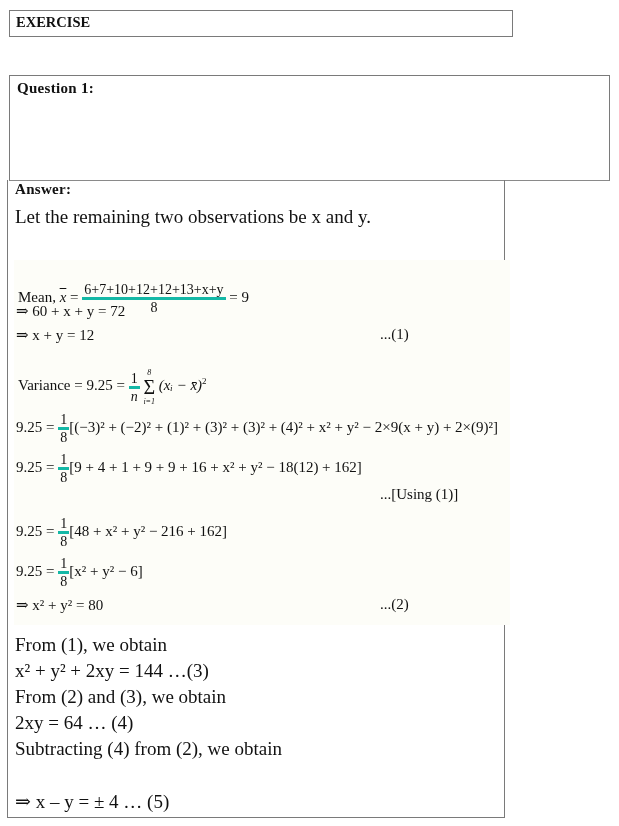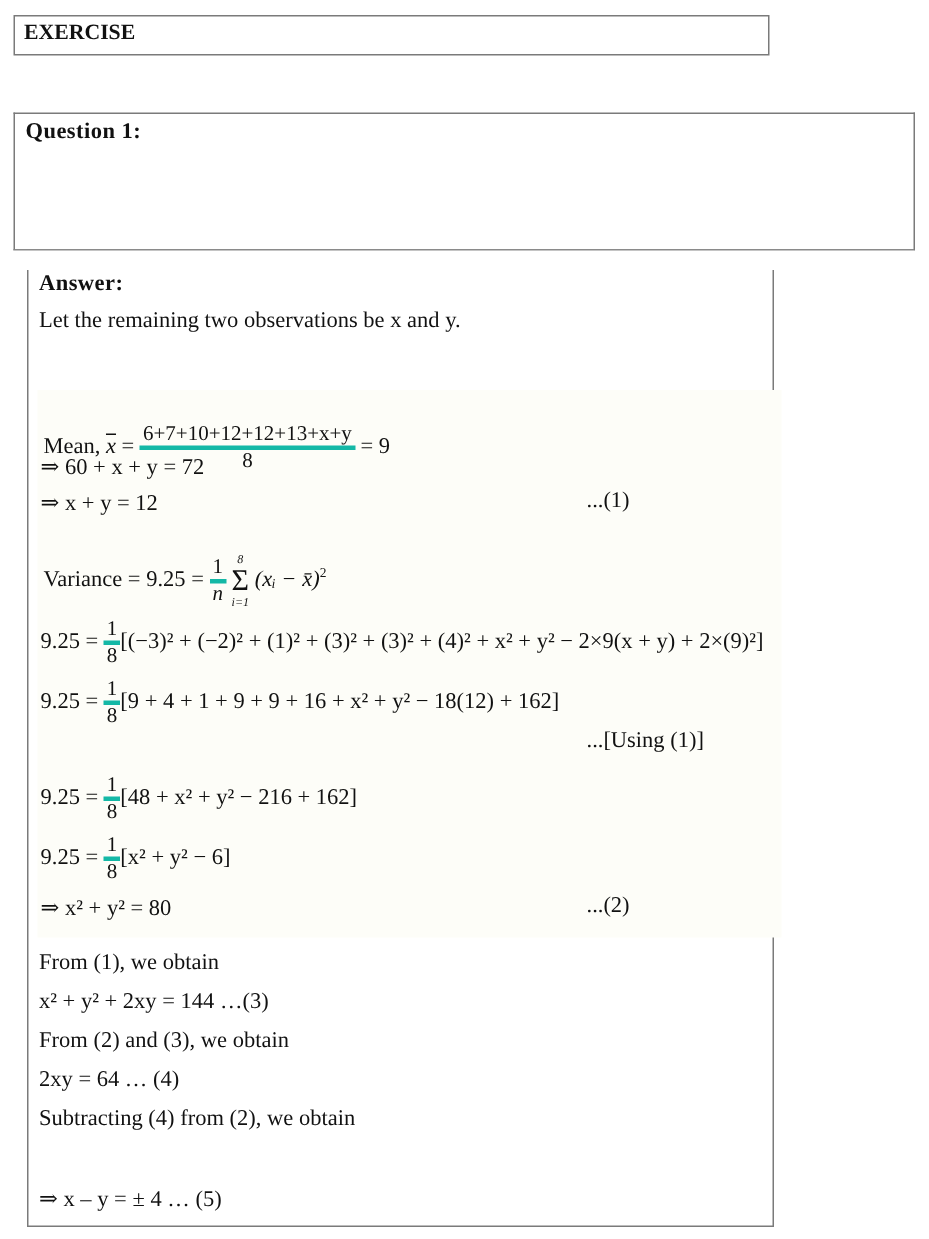--- a/index.html
+++ b/index.html
@@ -1,27 +1,27 @@
 <!DOCTYPE html>
 <html><head>
 <meta charset="utf-8">
 <style>
   html, body { margin: 0; padding: 0; background: #ffffff; }
   body { width: 619px; height: 826px; position: relative; overflow: hidden;
          font-family: "Liberation Serif", "DejaVu Serif", serif; color: #111; }
   .box { position: absolute; border: 1px solid #7a7a7a; box-sizing: border-box; }
   .exercise-box { left: 9px; top: 10px; width: 504px; height: 27px; }
   .exercise-title { position: absolute; left: 6px; top: 3px; font-weight: bold; font-size: 14.5px; }
-  .question-box { left: 9px; top: 75px; width: 601px; height: 92px; border-bottom: 1px solid #8a8a8a; }
+  .question-box { left: 9px; top: 75px; width: 601px; height: 106px; border-bottom: 1px solid #8a8a8a; }
   .q-heading { position: absolute; left: 7px; top: 4px; font-weight: bold; font-size: 15px; letter-spacing: 0.3px; }
   .q-text { position: absolute; left: 7px; top: 27px; width: 586px; font-weight: bold; font-size: 15px;
             line-height: 26px; text-align: justify; letter-spacing: 0.35px; word-spacing: 2px; }
-  .answer-box { left: 18px; top: 180px; width: 498px; height: 638px; border-top: none; }
+  .answer-box { left: 7px; top: 180px; width: 498px; height: 638px; border-top: none; }
   .a-heading { position: absolute; left: 7px; top: 1px; font-weight: bold; font-size: 15px; letter-spacing: 0.3px; }
-  .a-line { position: absolute; left: 7px; font-size: 15px; white-space: nowrap; }
+  .a-line { position: absolute; left: 7px; font-size: 19px; white-space: nowrap; }
   .math { position: absolute; left: 6px; top: 80px; width: 496px; height: 365px; background: #fdfdf8; }
   .m { position: absolute; font-size: 15px; white-space: nowrap; }
   .i { font-style: italic; }
   .frac { display: inline-block; vertical-align: middle; text-align: center; }
   .frac .num { display: block; border-bottom: 3px solid #14b8a6; padding: 0 2px; line-height: 17px; }
   .frac .den { display: block; line-height: 17px; }
   .frac.small .num, .frac.small .den { line-height: 15px; font-size: 14px; }
   sup { font-size: 9px; vertical-align: 6px; }
   .sigma { display: inline-block; text-align: center; vertical-align: middle; line-height: 9px; }
   .sigma .lim { display: block; font-size: 8px; font-style: italic; }

